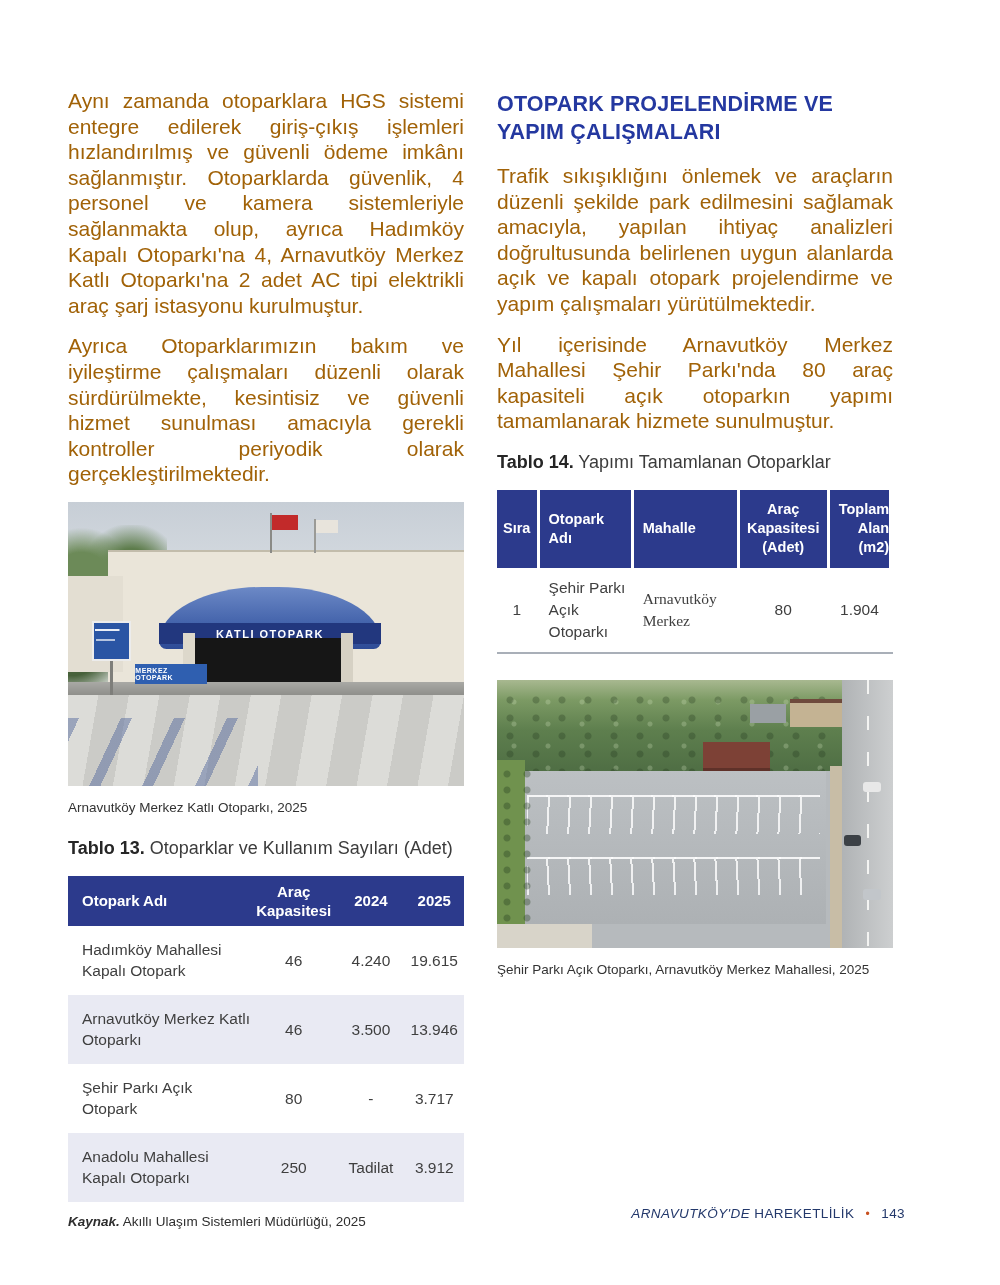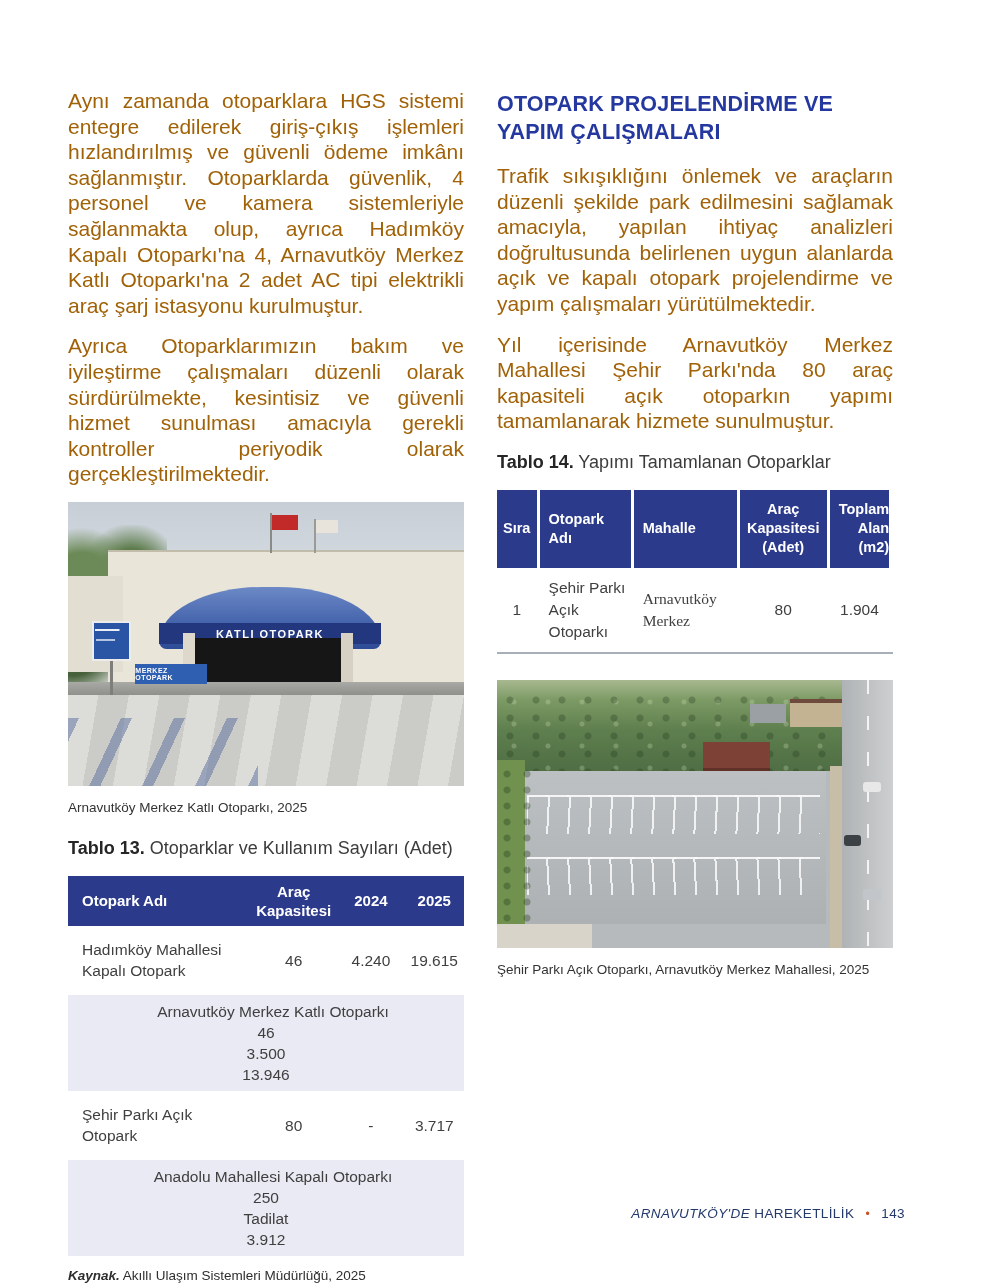--- a/index.html
+++ b/index.html
@@ -19,21 +19,21 @@
   .table-title{font-size:18px;line-height:26px;color:#3c3c3c;margin:0 0 15px 0;}
   .table-title b{color:#262626;}
   .source{font-size:13.5px;line-height:18px;color:#2e2e2e;margin-top:11px;}
   .source b{font-style:italic;}
   
   .t13{width:100%;}
   .t13 .hrow{display:flex;align-items:center;background:#2c3a8c;color:#fff;font-weight:bold;
     font-size:15px;line-height:19px;min-height:50px;}
   .t13 .row{display:flex;align-items:center;font-size:15.5px;line-height:21px;min-height:57px;
     padding:6px 0;}
-  .t13 .row.shade{background:#e9eaf3;flex-direction:column;}
+  .t13 .row.shade{background:#e9eaf3;}
   .c-name{flex:0 0 46%;padding-left:14px;box-sizing:border-box;text-align:left;}
   .c-cap{flex:0 0 22%;text-align:center;}
   .c-y1{flex:0 0 17%;text-align:center;}
   .c-y2{flex:0 0 15%;text-align:center;}
   
   .t14 .hrow{display:flex;gap:3px;}
   .t14 .hcell{background:#2c3a8c;color:#fff;font-weight:bold;font-size:14.5px;line-height:19px;
     min-height:78px;display:flex;align-items:center;box-sizing:border-box;}
   .t14 .drow{display:flex;gap:3px;align-items:center;min-height:84px;
     border-bottom:2px solid #a9afb8;font-size:15.5px;line-height:22px;}

